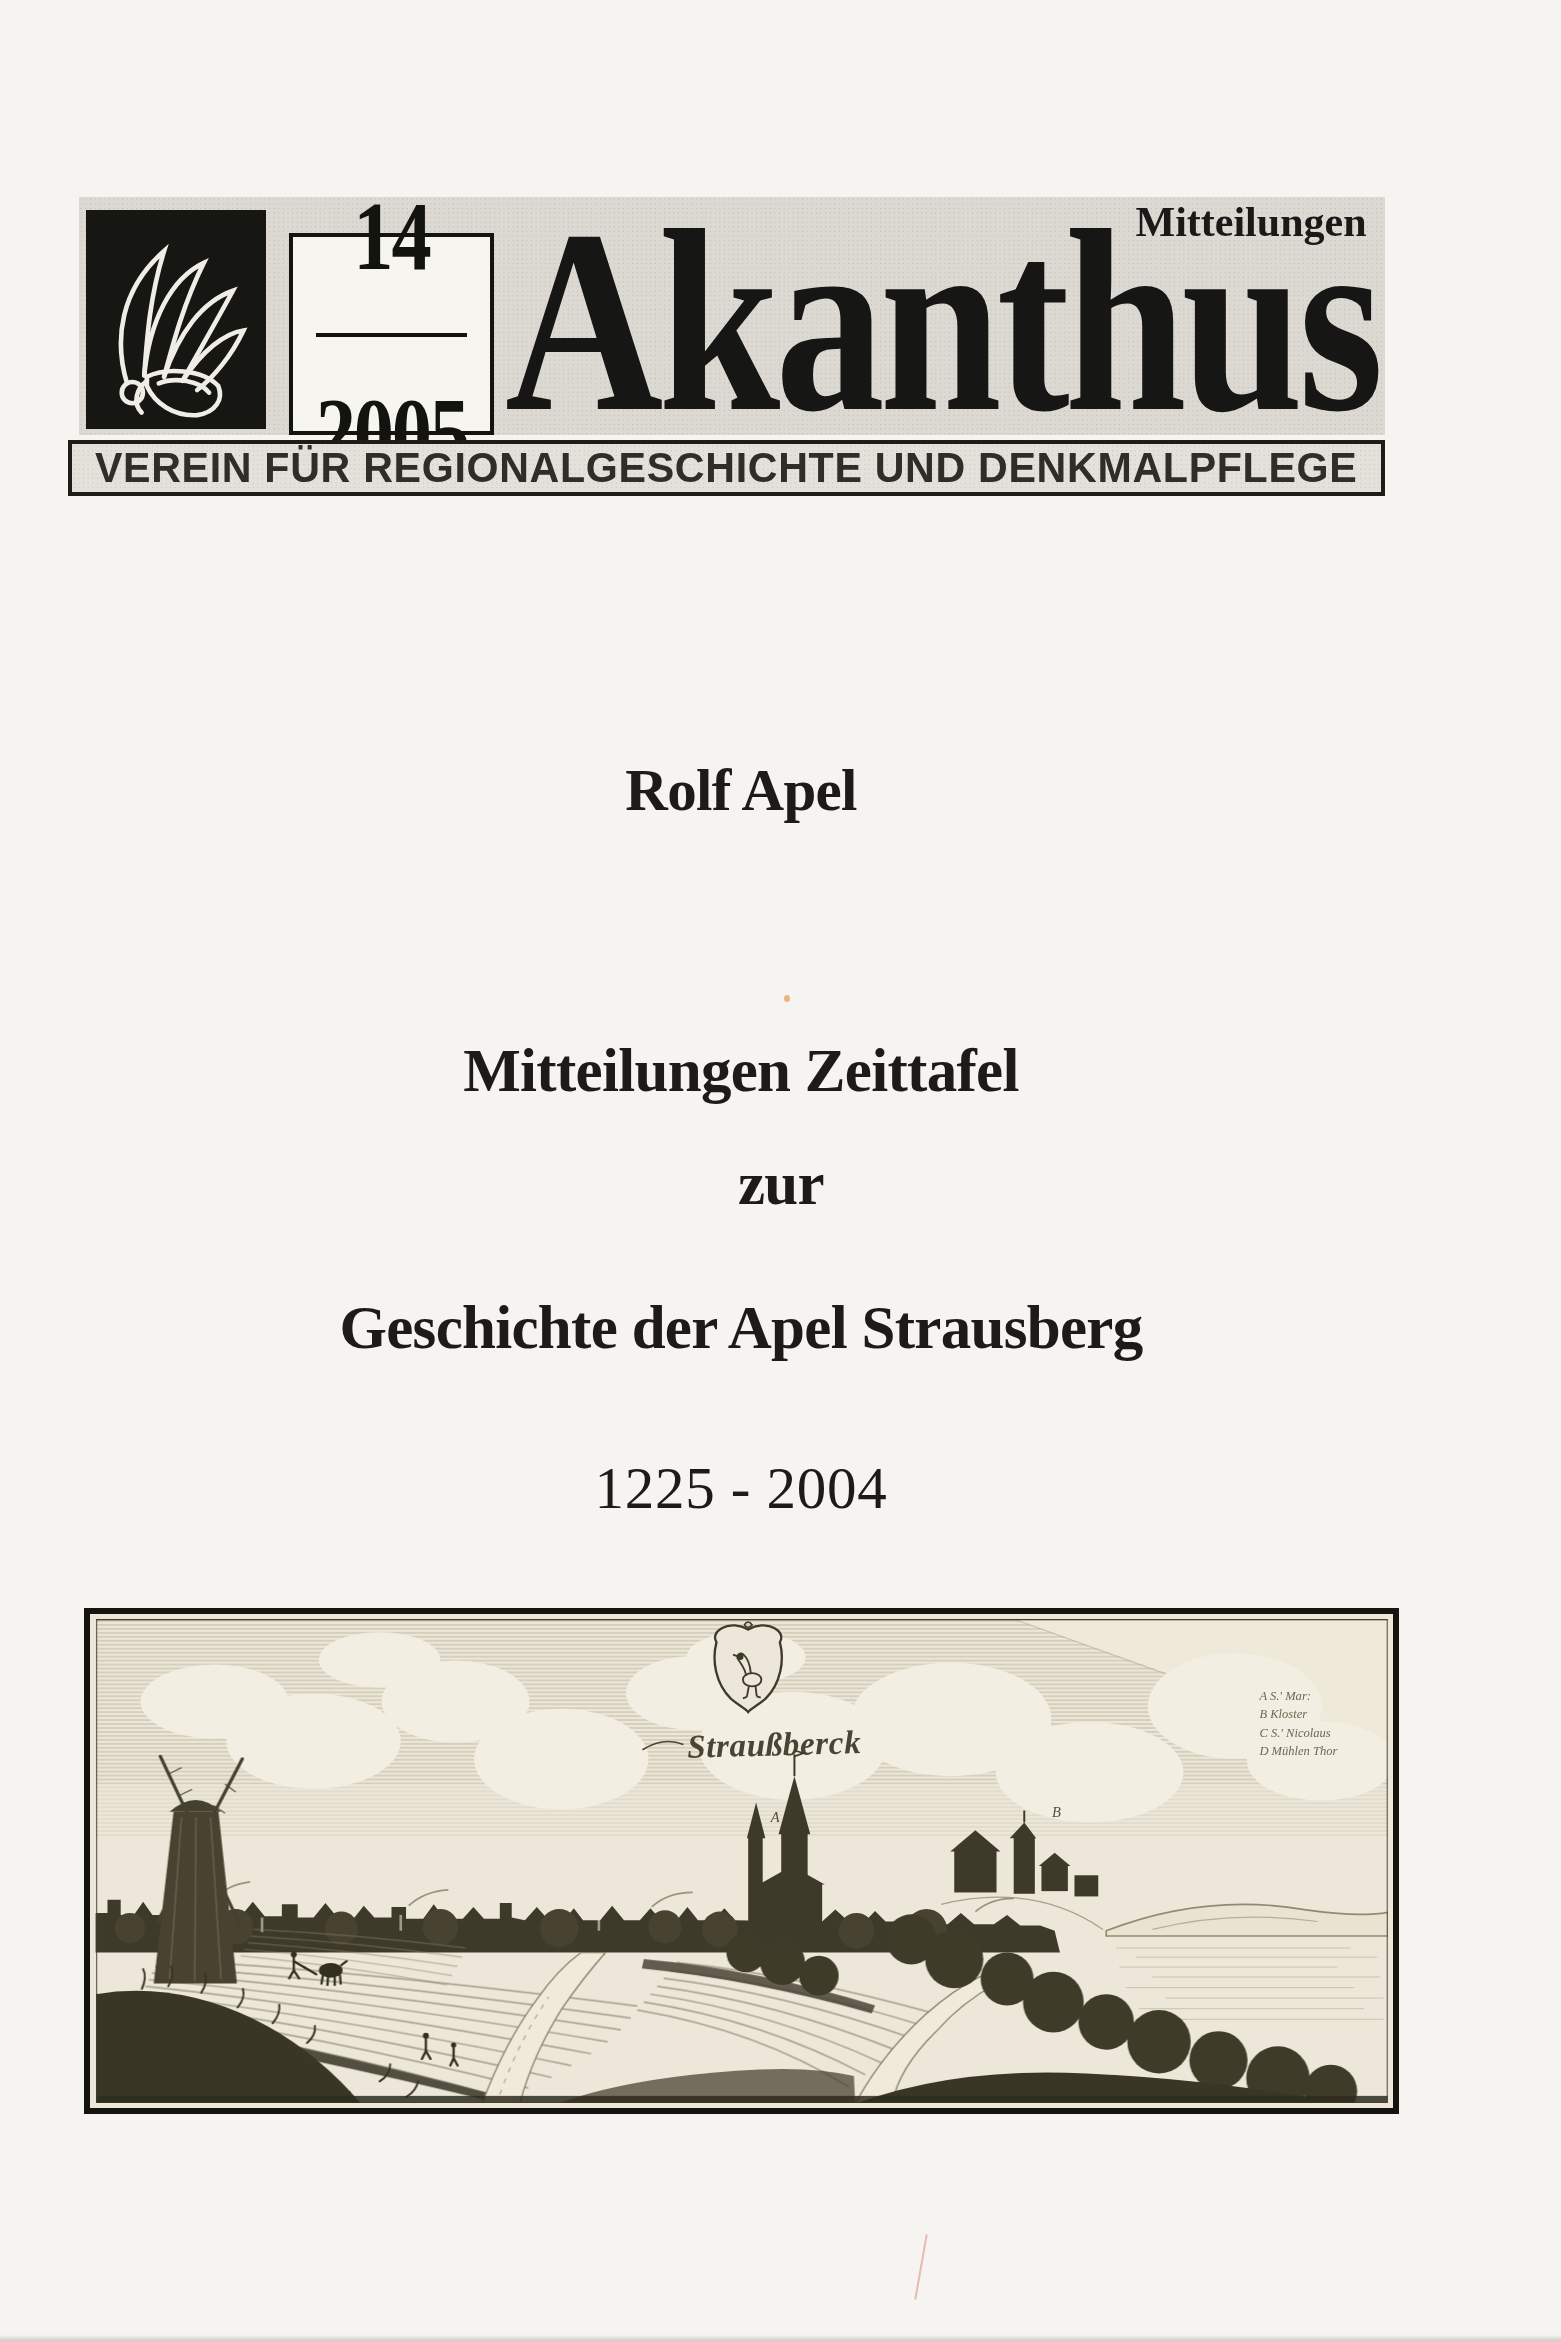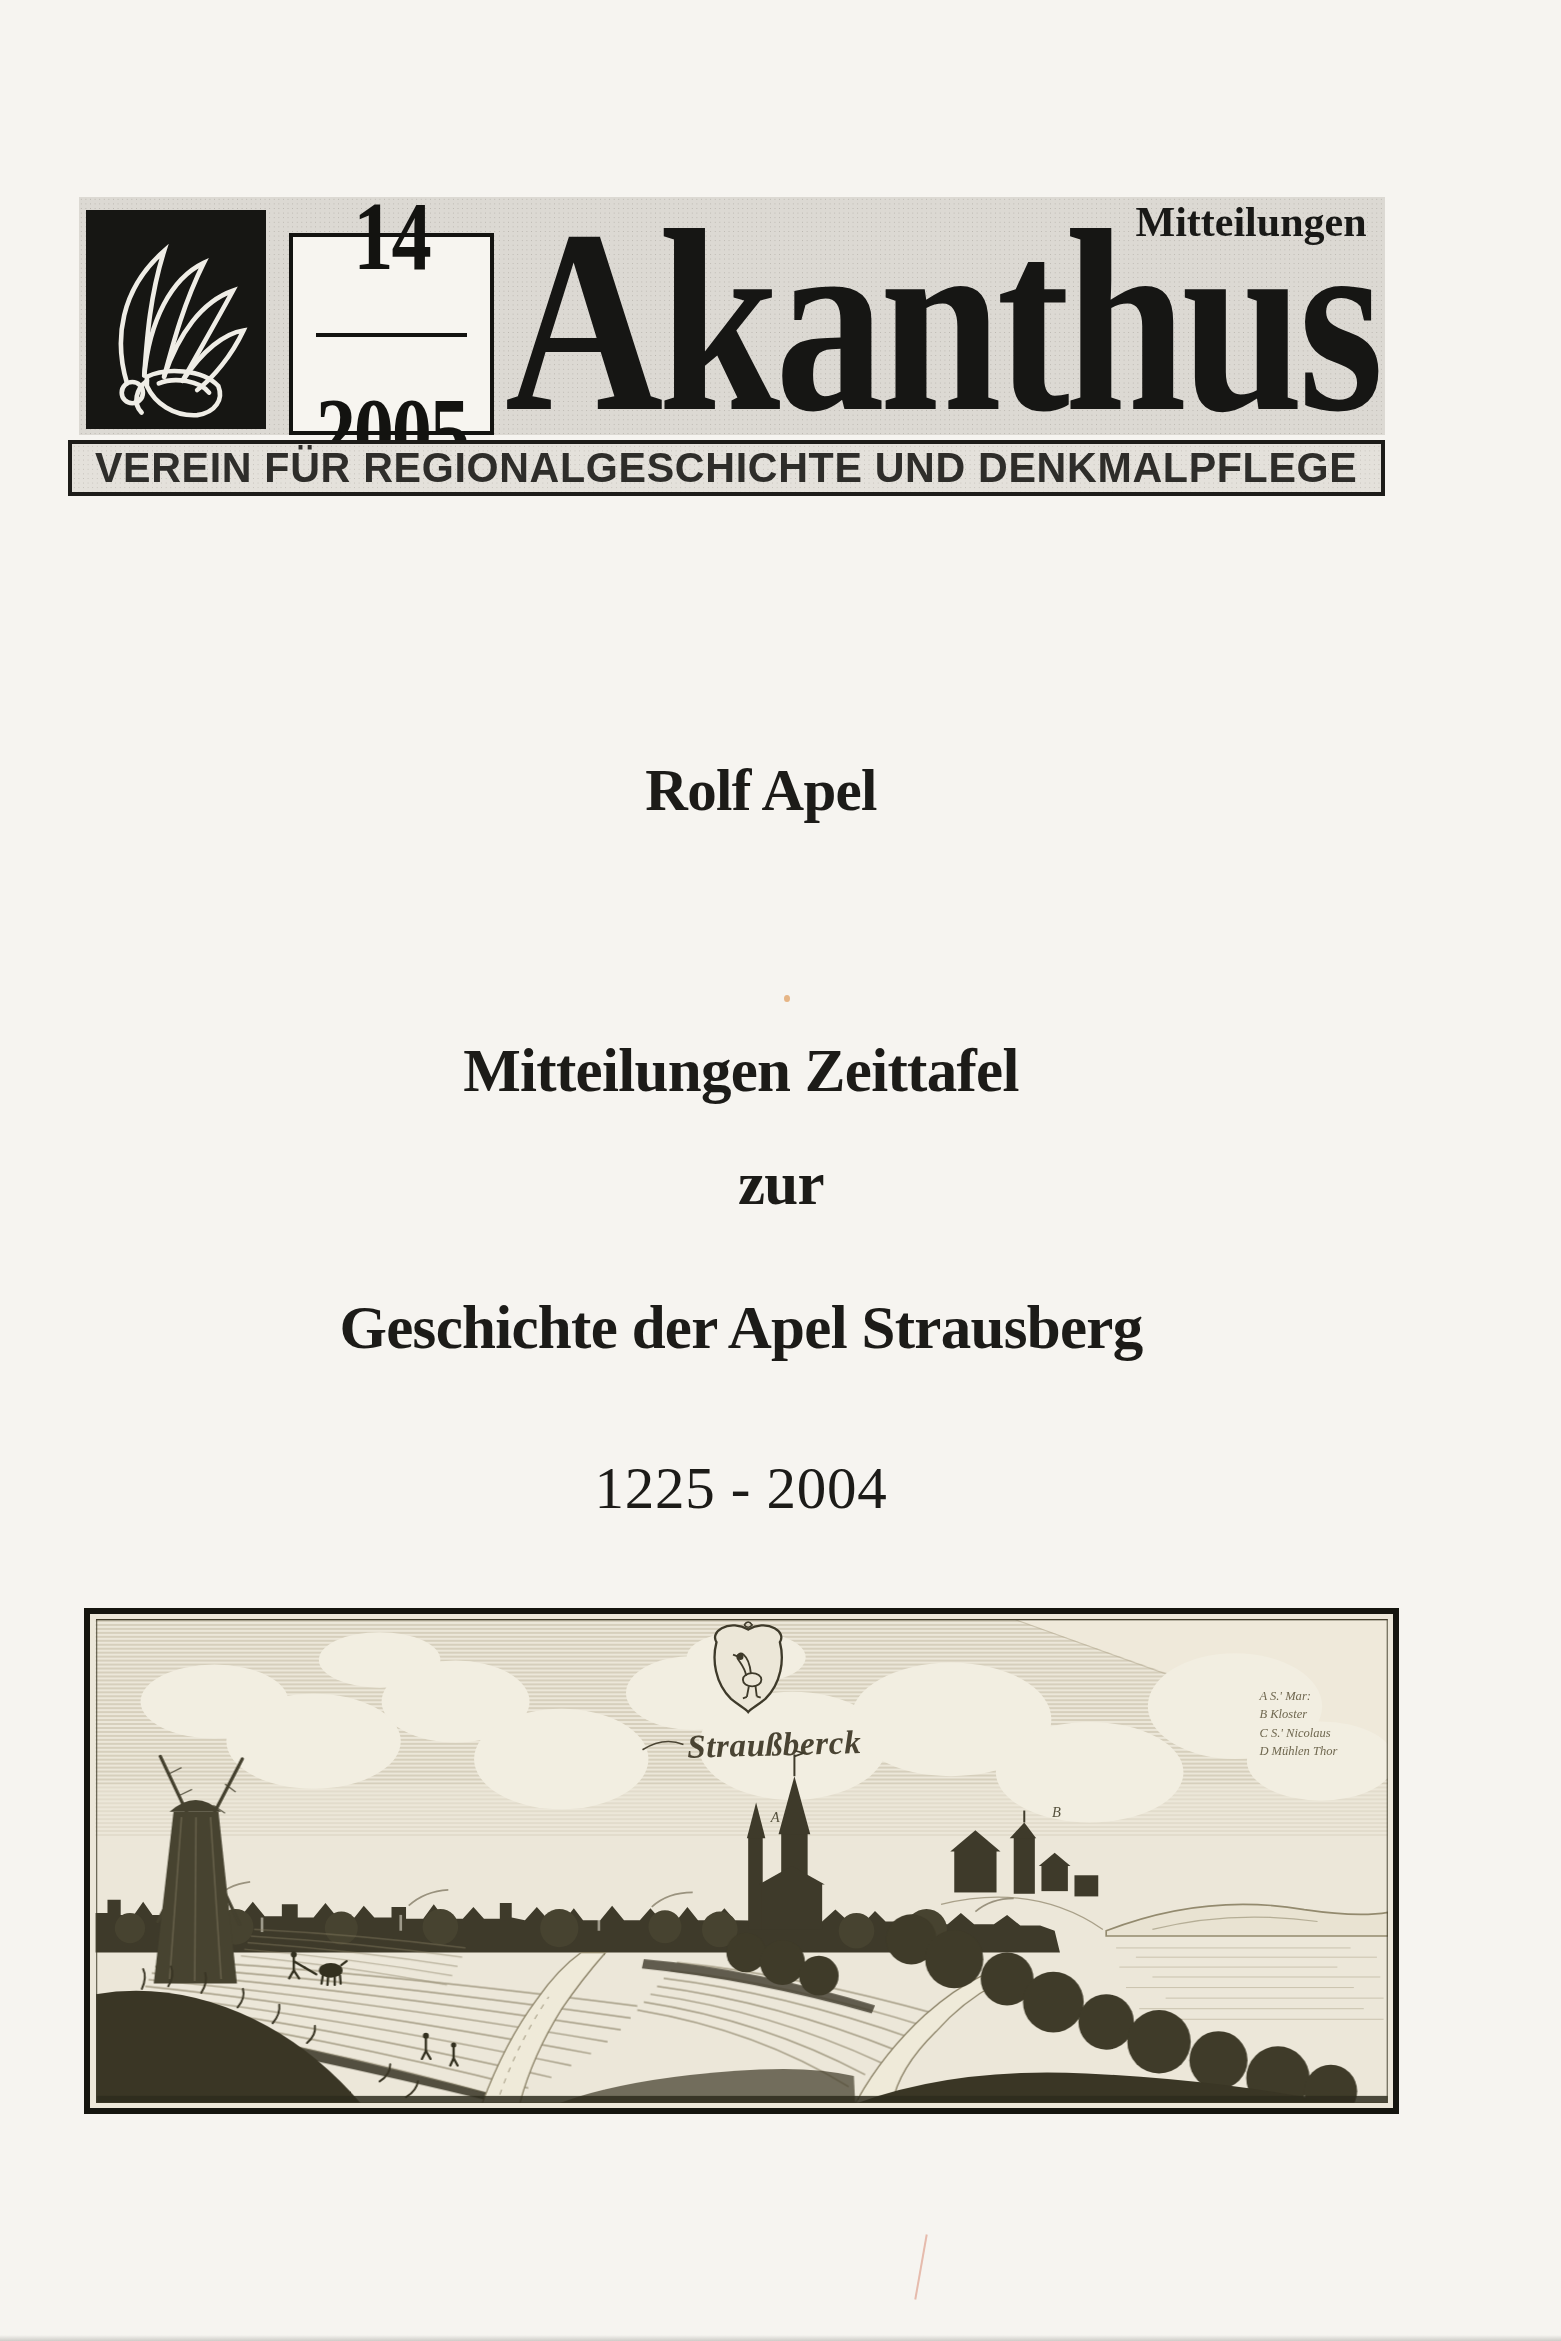--- a/index.html
+++ b/index.html
@@ -55,21 +55,21 @@
     background-size:4.6px 4.6px;
     display:flex;align-items:center;justify-content:center;
   }
   .banner-text{
     font-family:"Liberation Sans",sans-serif;
     font-weight:700;font-size:42px;letter-spacing:0.7px;color:#2e2d2a;
     transform:scaleX(.98);white-space:nowrap;
   }
   
   .content-col{position:absolute;left:0;top:0;width:1482px;text-align:center;}
-  .author{position:absolute;left:0;width:100%;top:756px;font-weight:700;font-size:59px;letter-spacing:-0.7px;padding-left:20px;}
+  .author{position:absolute;left:0;width:100%;top:756px;font-weight:700;font-size:59px;letter-spacing:-0.7px;}
   .t-line1{position:absolute;left:0;width:100%;top:1036px;font-weight:700;font-size:61px;letter-spacing:-0.7px;}
   .t-line2{position:absolute;left:0;width:100%;top:1149px;font-weight:700;font-size:61px;letter-spacing:-0.7px;margin-left:40px;}
   .t-line3{position:absolute;left:0;width:100%;top:1293px;font-weight:700;font-size:61px;letter-spacing:-0.7px;}
   .t-years{position:absolute;left:0;width:100%;top:1454px;font-weight:400;font-size:59px;letter-spacing:0.7px;}
   .speck{position:absolute;left:784px;top:995px;width:6px;height:7.3px;border-radius:50%;
     background:rgba(216,130,48,.55);}
   .scratch{position:absolute;left:920px;top:2234px;width:2px;height:66px;
     background:rgba(205,95,62,.38);transform:rotate(10deg);}
   
   .engraving{

